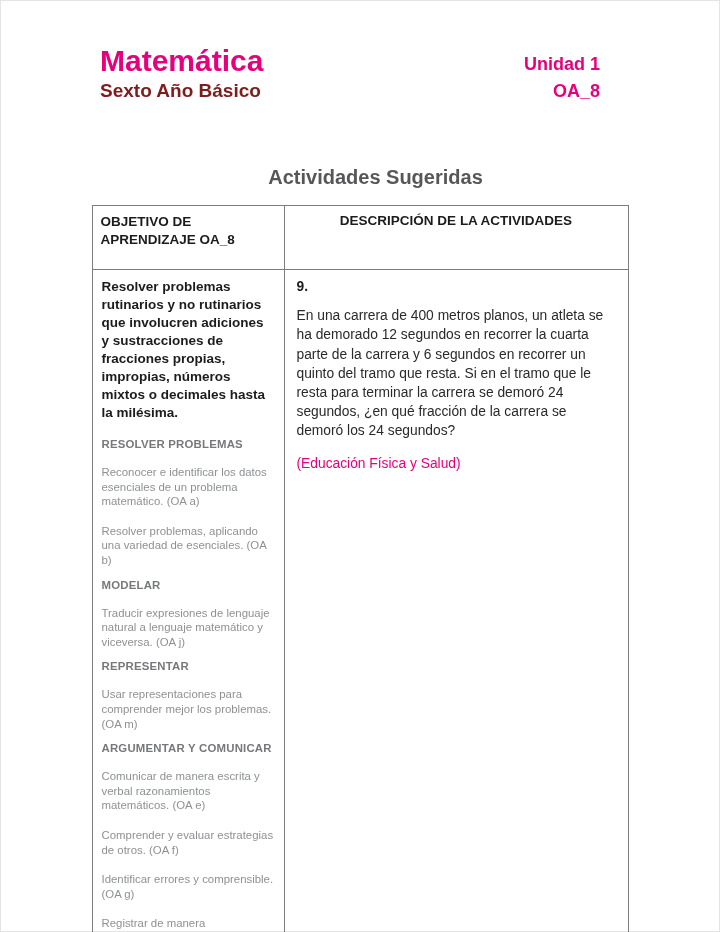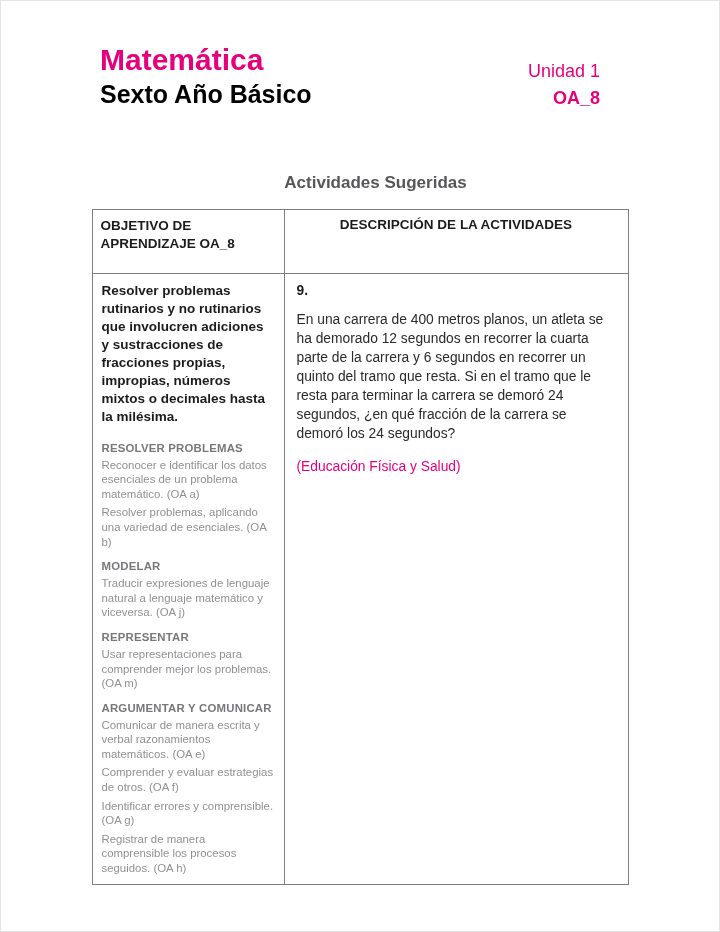--- a/index.html
+++ b/index.html
@@ -25,45 +25,45 @@
     align-items: flex-end;
     padding: 44px 120px 0 100px;
   }
   .subject-title {
     color: var(--magenta);
     font-size: 30px;
     font-weight: bold;
     line-height: 1.05;
   }
   .grade-subtitle {
-    color: #000000;
-    font-size: 25px;
+    color: #7f1d1d;
+    font-size: 19px;
     font-weight: bold;
     margin-top: 4px;
   }
   .header-right {
     text-align: right;
     padding-top: 10px;
   }
   .unit-label {
     color: var(--magenta);
     font-size: 18px;
-    font-weight: normal;
+    font-weight: bold;
   }
   .oa-label {
     color: var(--magenta);
     font-size: 18px;
     font-weight: bold;
     margin-top: 6px;
   }
   
   .page-title {
     margin-top: 64px;
     text-align: center;
-    font-size: 17px;
+    font-size: 20px;
     font-weight: bold;
     color: #57575a;
     padding-left: 31px;
   }
   
   table.activities-table {
     width: 537px;
     margin: 16px auto 0 auto;
     border-collapse: collapse;
     table-layout: fixed;
@@ -103,21 +103,21 @@
     font-size: 11.4px;
     font-weight: bold;
     margin-top: 11px;
     letter-spacing: 0.2px;
   }
   .skill-heading:first-child { margin-top: 0; }
   .skill-item {
     color: #8e9093;
     font-size: 11.4px;
     line-height: 1.28;
-    margin-top: 4px;
+    margin-top: 15px;
   }
   td.activity-cell { padding: 9px 12px; }
   .activity-number {
     font-size: 13.8px;
     font-weight: bold;
     color: #1c1c1c;
   }
   .activity-text {
     margin-top: 12px;
     font-size: 13.8px;

